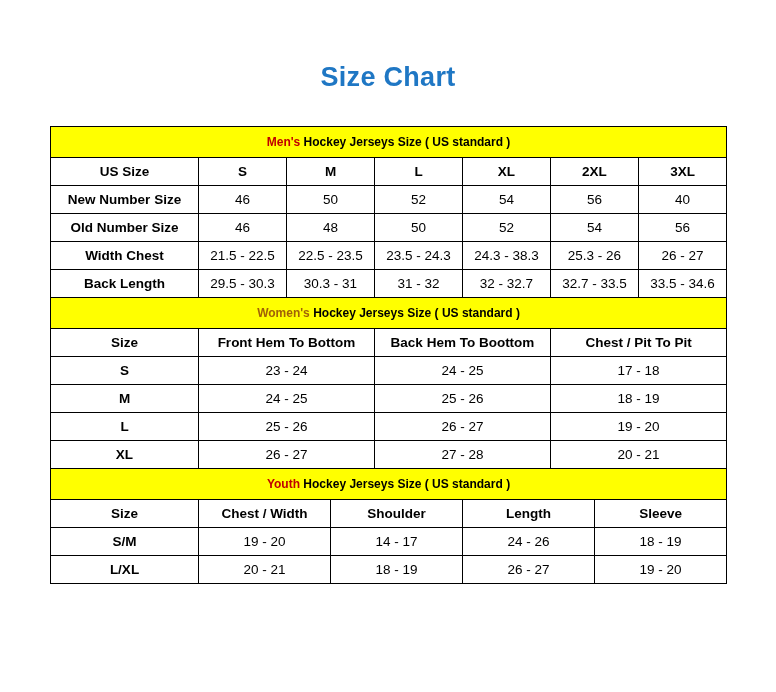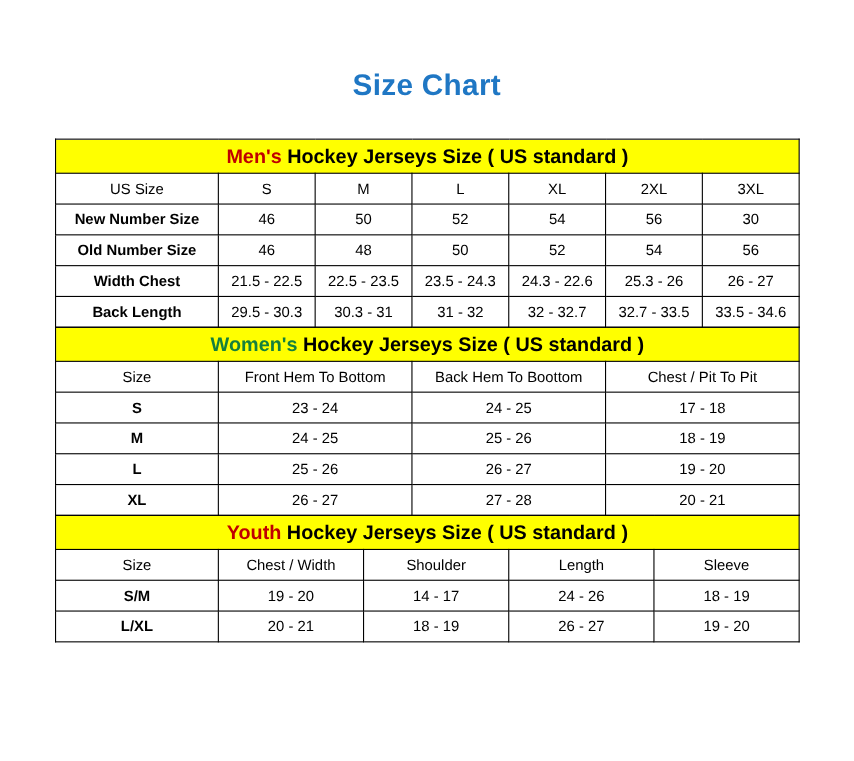--- a/index.html
+++ b/index.html
@@ -47,29 +47,29 @@
     font-weight: normal;
     padding: 0;
     height: 27px;
     line-height: 27px;
     white-space: nowrap;
     overflow: hidden;
   }
   .banner {
     background: #ffff00;
     font-weight: bold;
-    font-size: 18px;
+    font-size: 12px;
     height: 30px;
     line-height: 30px;
   }
   .banner .accent-men { color: #c00000; }
-  .banner .accent-women { color: #15803d; }
+  .banner .accent-women { color: #a16207; }
   .banner .accent-youth { color: #c00000; text-align: right; }
   .hdr {
-    font-weight: normal;
+    font-weight: bold;
   }
   .rowlabel {
     font-weight: bold;
   }
   .rowlabel-b {
     font-weight: bold;
   }
 </style>
 </head>
 <body>
@@ -103,37 +103,37 @@
           <td class="hdr">2XL</td>
           <td class="hdr">3XL</td>
         </tr>
         <tr>
           <td class="rowlabel">New Number Size</td>
           <td>46</td>
           <td>50</td>
           <td>52</td>
           <td>54</td>
           <td>56</td>
-          <td>30</td>
+          <td>40</td>
         </tr>
         <tr>
           <td class="rowlabel">Old Number Size</td>
           <td>46</td>
           <td>48</td>
           <td>50</td>
           <td>52</td>
           <td>54</td>
           <td>56</td>
         </tr>
         <tr>
           <td class="rowlabel">Width Chest</td>
           <td>21.5 - 22.5</td>
           <td>22.5 - 23.5</td>
           <td>23.5 - 24.3</td>
-          <td>24.3 - 22.6</td>
+          <td>24.3 - 38.3</td>
           <td>25.3 - 26</td>
           <td>26 - 27</td>
         </tr>
         <tr>
           <td class="rowlabel">Back Length</td>
           <td>29.5 - 30.3</td>
           <td>30.3 - 31</td>
           <td>31 - 32</td>
           <td>32 - 32.7</td>
           <td>32.7 - 33.5</td>

